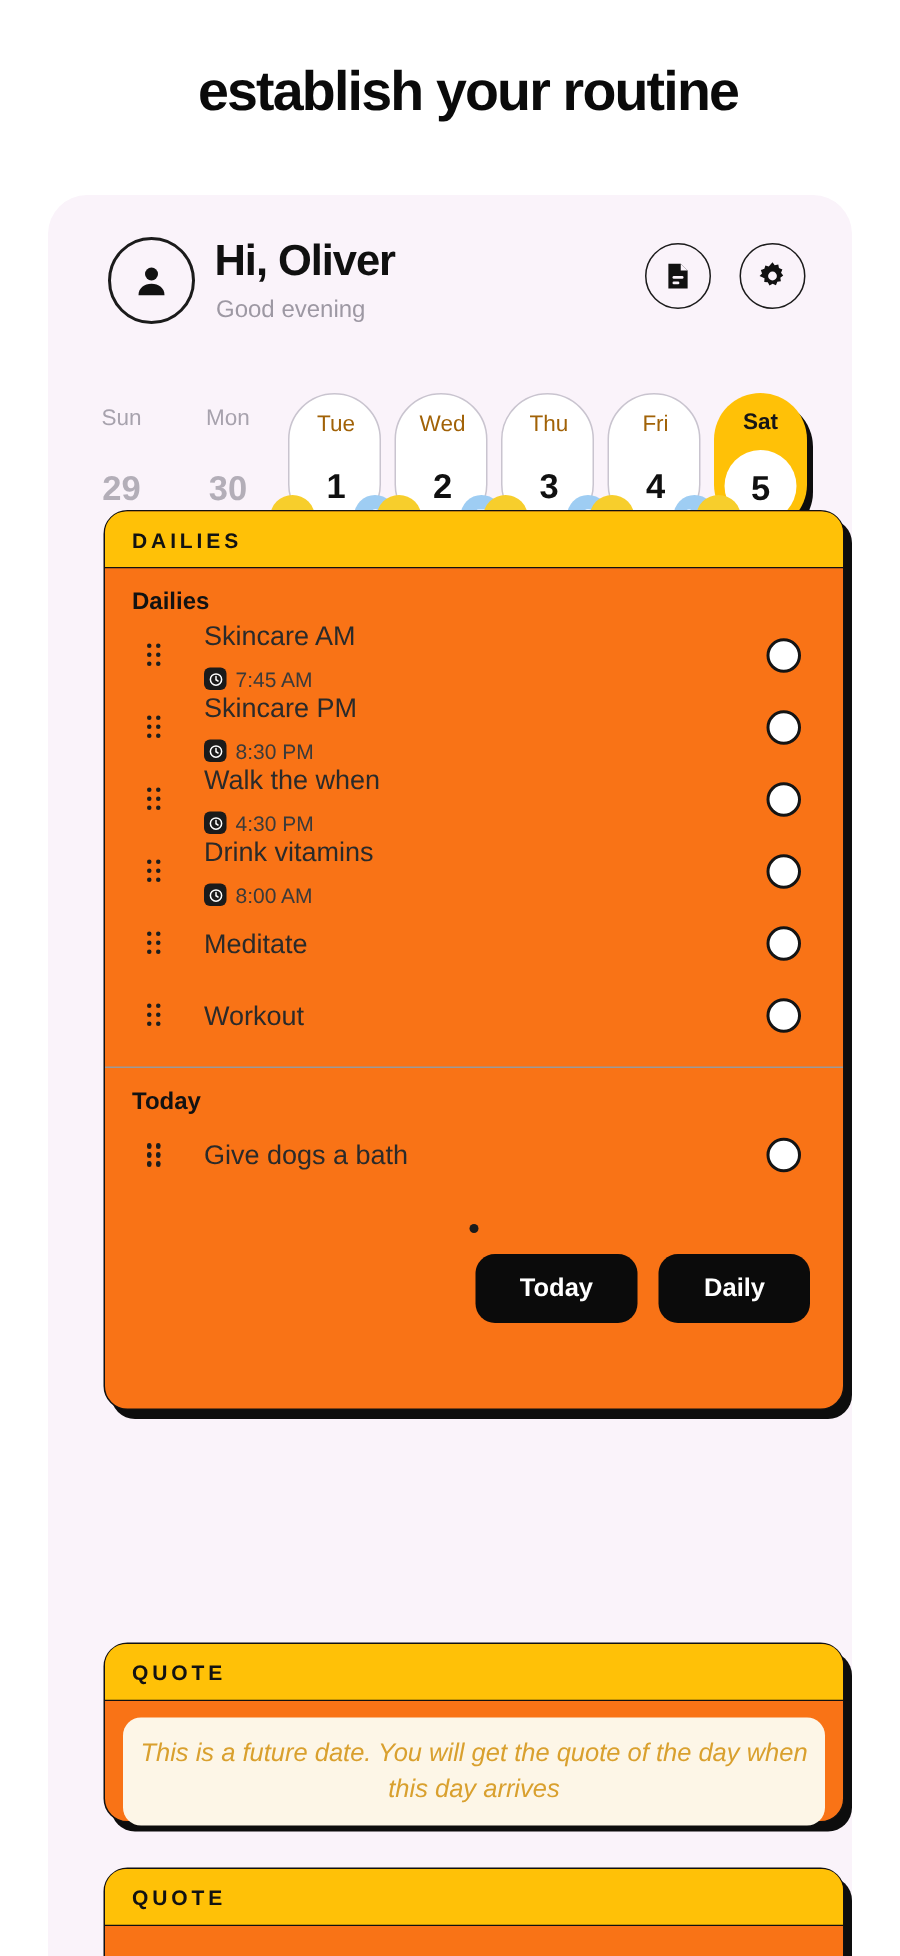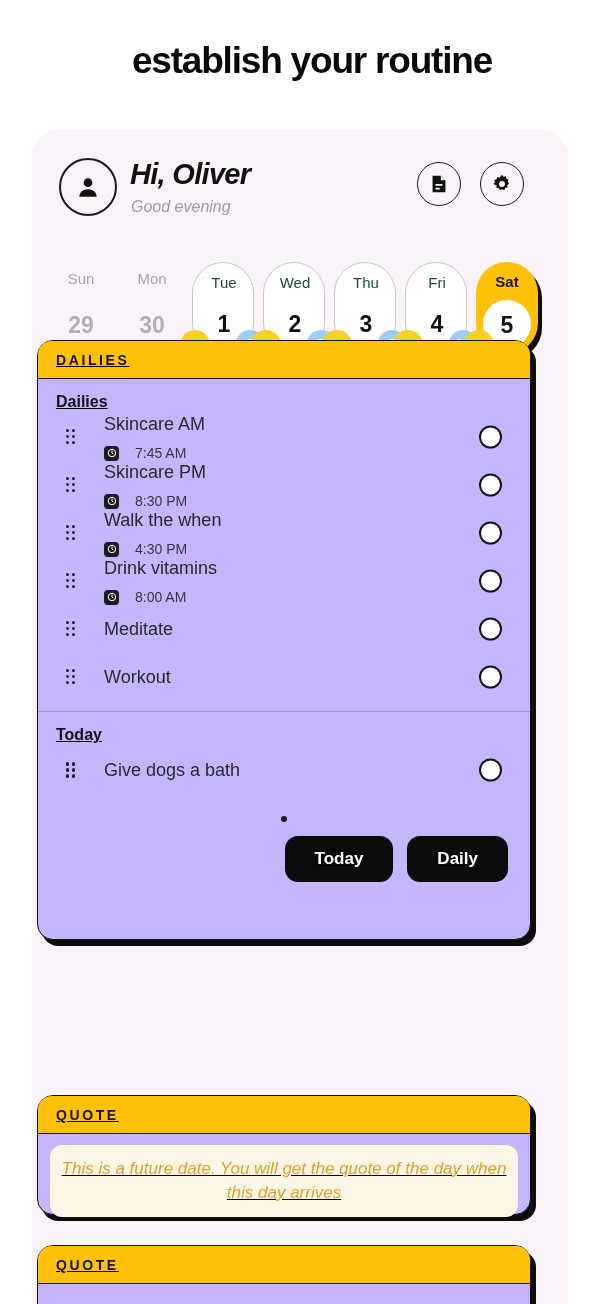--- a/index.html
+++ b/index.html
@@ -22,21 +22,21 @@
   
   .phone {
     position: absolute; left: 32px; top: 130px;
     width: 536px; height: 1190px;
     background: #faf3fa;
     border-radius: 26px 26px 0 0;
     overflow: hidden;
   }
 
   
-  .hdr { position: absolute; left: 0; top: 0; width: 536px; height: 100px; font-style: italic; }
+  .hdr { position: absolute; left: 13px; top: 0; width: 536px; height: 100px; }
   .avatar {
     position: absolute; left: 27px; top: 28px;
     width: 58px; height: 58px; border-radius: 50%;
     border: 2px solid #1b1b1b; background: #faf3fa;
     display: flex; align-items: center; justify-content: center;
   }
   .avatar svg { width: 26px; height: 26px; }
   .greet-name {
     position: absolute; left: 98px; top: 28px;
     font-size: 29px; font-weight: 700; letter-spacing: -0.7px; color: #101010;
@@ -75,21 +75,21 @@
     border: 1.4px solid #c9c4cf;
     background: #ffffff;
   }
   .pill.sel {
     background: #FFC107;
     border: none;
     box-shadow: 4px 5px 0 0 #0d0d0d;
   }
   .pill-name {
     position: absolute; left: 0; top: 11px; width: 62px; text-align: center;
-    font-size: 15px; color: #14532d;
+    font-size: 15px; color: #a16207;
   }
   .pill.sel .pill-name { font-weight: 700; color: #161616; }
   .pill-num {
     position: absolute; left: 0; top: 48px; width: 62px; text-align: center;
     font-size: 23px; font-weight: 700; color: #101010;
   }
   .pill.sel .pill-inner {
     position: absolute; left: 7px; top: 38px;
     width: 48px; height: 48px; border-radius: 50%;
     background: #ffffff;
@@ -105,26 +105,25 @@
   .streak-badge {
     position: absolute; top: 68px; left: 48px;
     width: 28px; height: 28px; border-radius: 50%;
     background: #9ecdf3;
     display: flex; align-items: center; justify-content: center;
     color: #ffffff; font-size: 14px; font-weight: 700;
   }
 
   
   .card {
-    position: absolute; left: 5px; width: 494px;
-    background: #c4b5fd;
+    position: absolute; left: 37px; width: 494px;
+    background: #f97316;
     border: 1.6px solid #111111;
     border-radius: 16px;
     box-shadow: 5px 6px 0 0 #0d0d0d;
-    text-decoration: underline;
   }
   .card-head {
     height: 38px; background: #FFC107;
     border-radius: 14px 14px 0 0;
     border-bottom: 1.6px solid #111111;
     display: flex; align-items: center;
   }
   .card-head span {
     margin-left: 18px;
     font-size: 14px; font-weight: 700; letter-spacing: 2.6px; color: #121212;
@@ -142,21 +141,21 @@
   }
   .grip {
     position: absolute; left: 28px; top: 50%; transform: translateY(-50%);
     width: 12px; height: 16px;
     display: grid; grid-template-columns: 4px 4px; grid-template-rows: 4px 4px 4px;
     gap: 2px;
   }
   .grip i { width: 3.2px; height: 3.2px; background: #1d1d1d; border-radius: 50%; display: block; }
   .task-body { position: absolute; left: 66px; top: 50%; transform: translateY(-50%); }
   .task-label { font-size: 18px; color: #2a2a2a; font-weight: 400; line-height: 22px; }
-  .task-time { display: flex; align-items: center; gap: 16px; margin-top: 10px; }
+  .task-time { display: flex; align-items: flex-start; gap: 6px; margin-top: 10px; }
   .clock-chip {
     width: 15px; height: 15px; border-radius: 4px; background: #1b1b1b;
     display: flex; align-items: center; justify-content: center;
   }
   .clock-chip svg { width: 10px; height: 10px; }
   .time-txt { font-size: 14px; color: #3a3a3a; }
   .check {
     position: absolute; right: 28px; top: 50%; transform: translateY(-50%);
     width: 23px; height: 23px; border-radius: 50%;
     border: 2px solid #141414; background: #ffffff;

